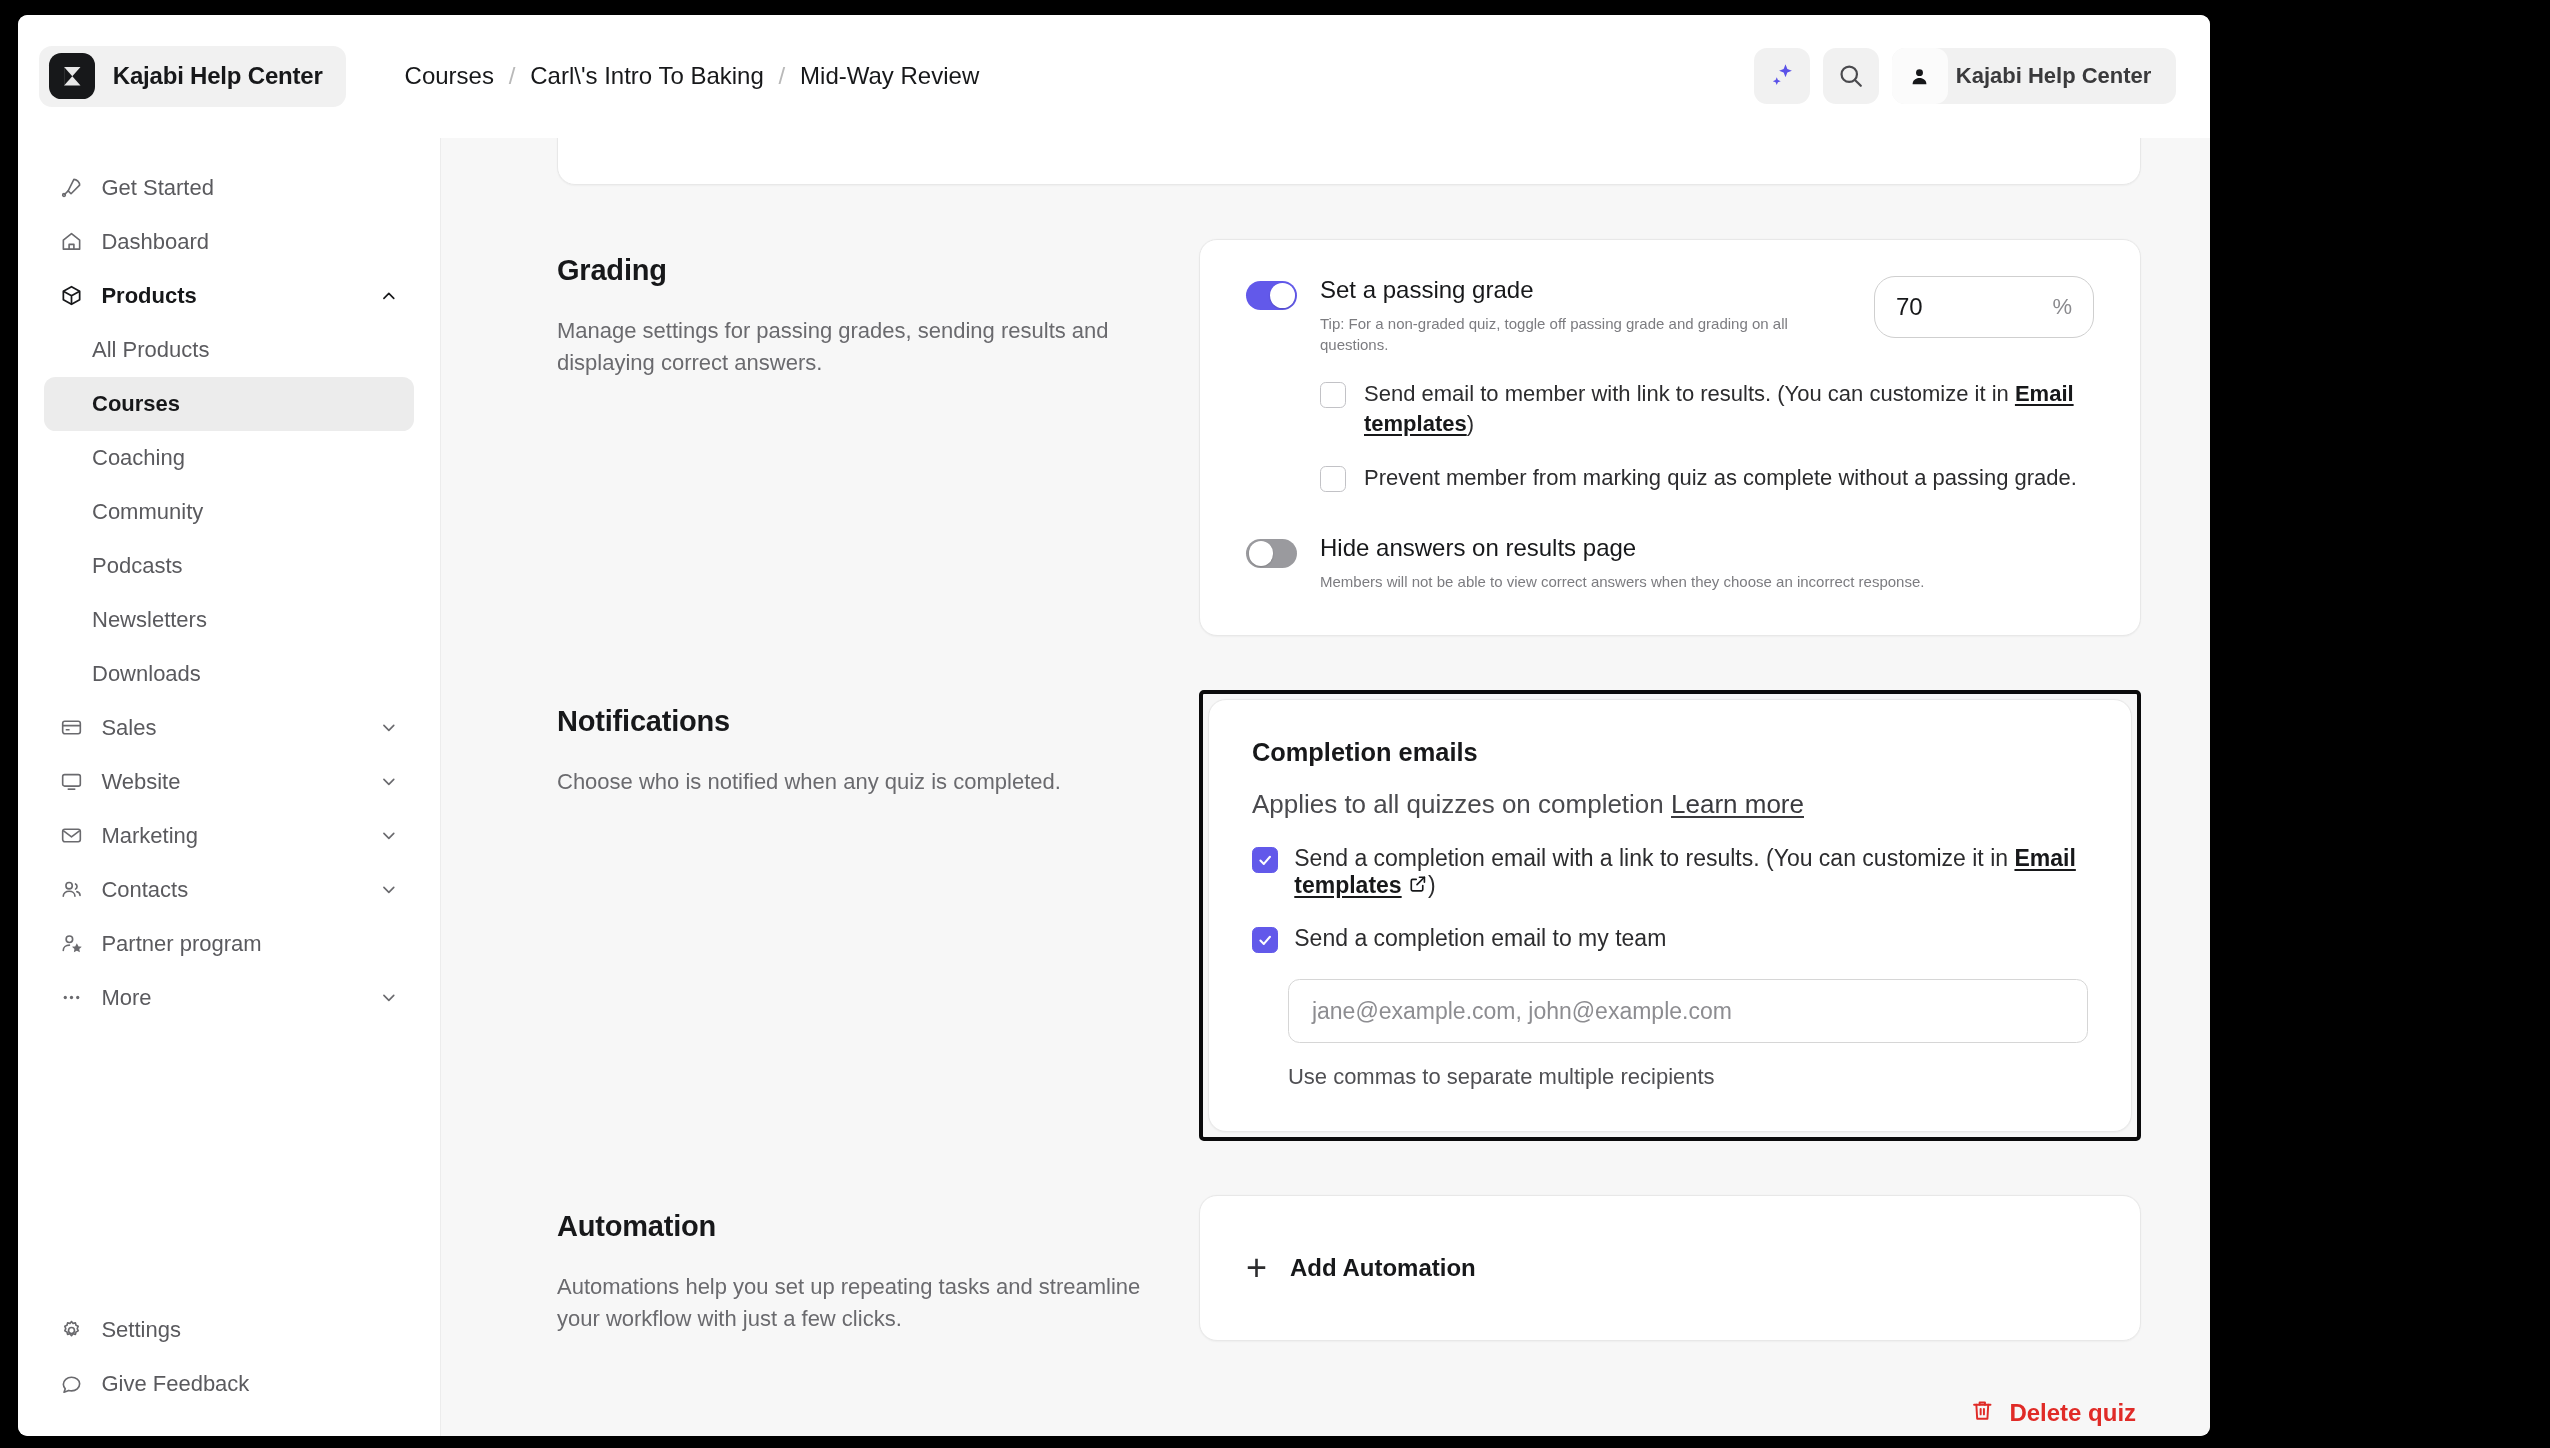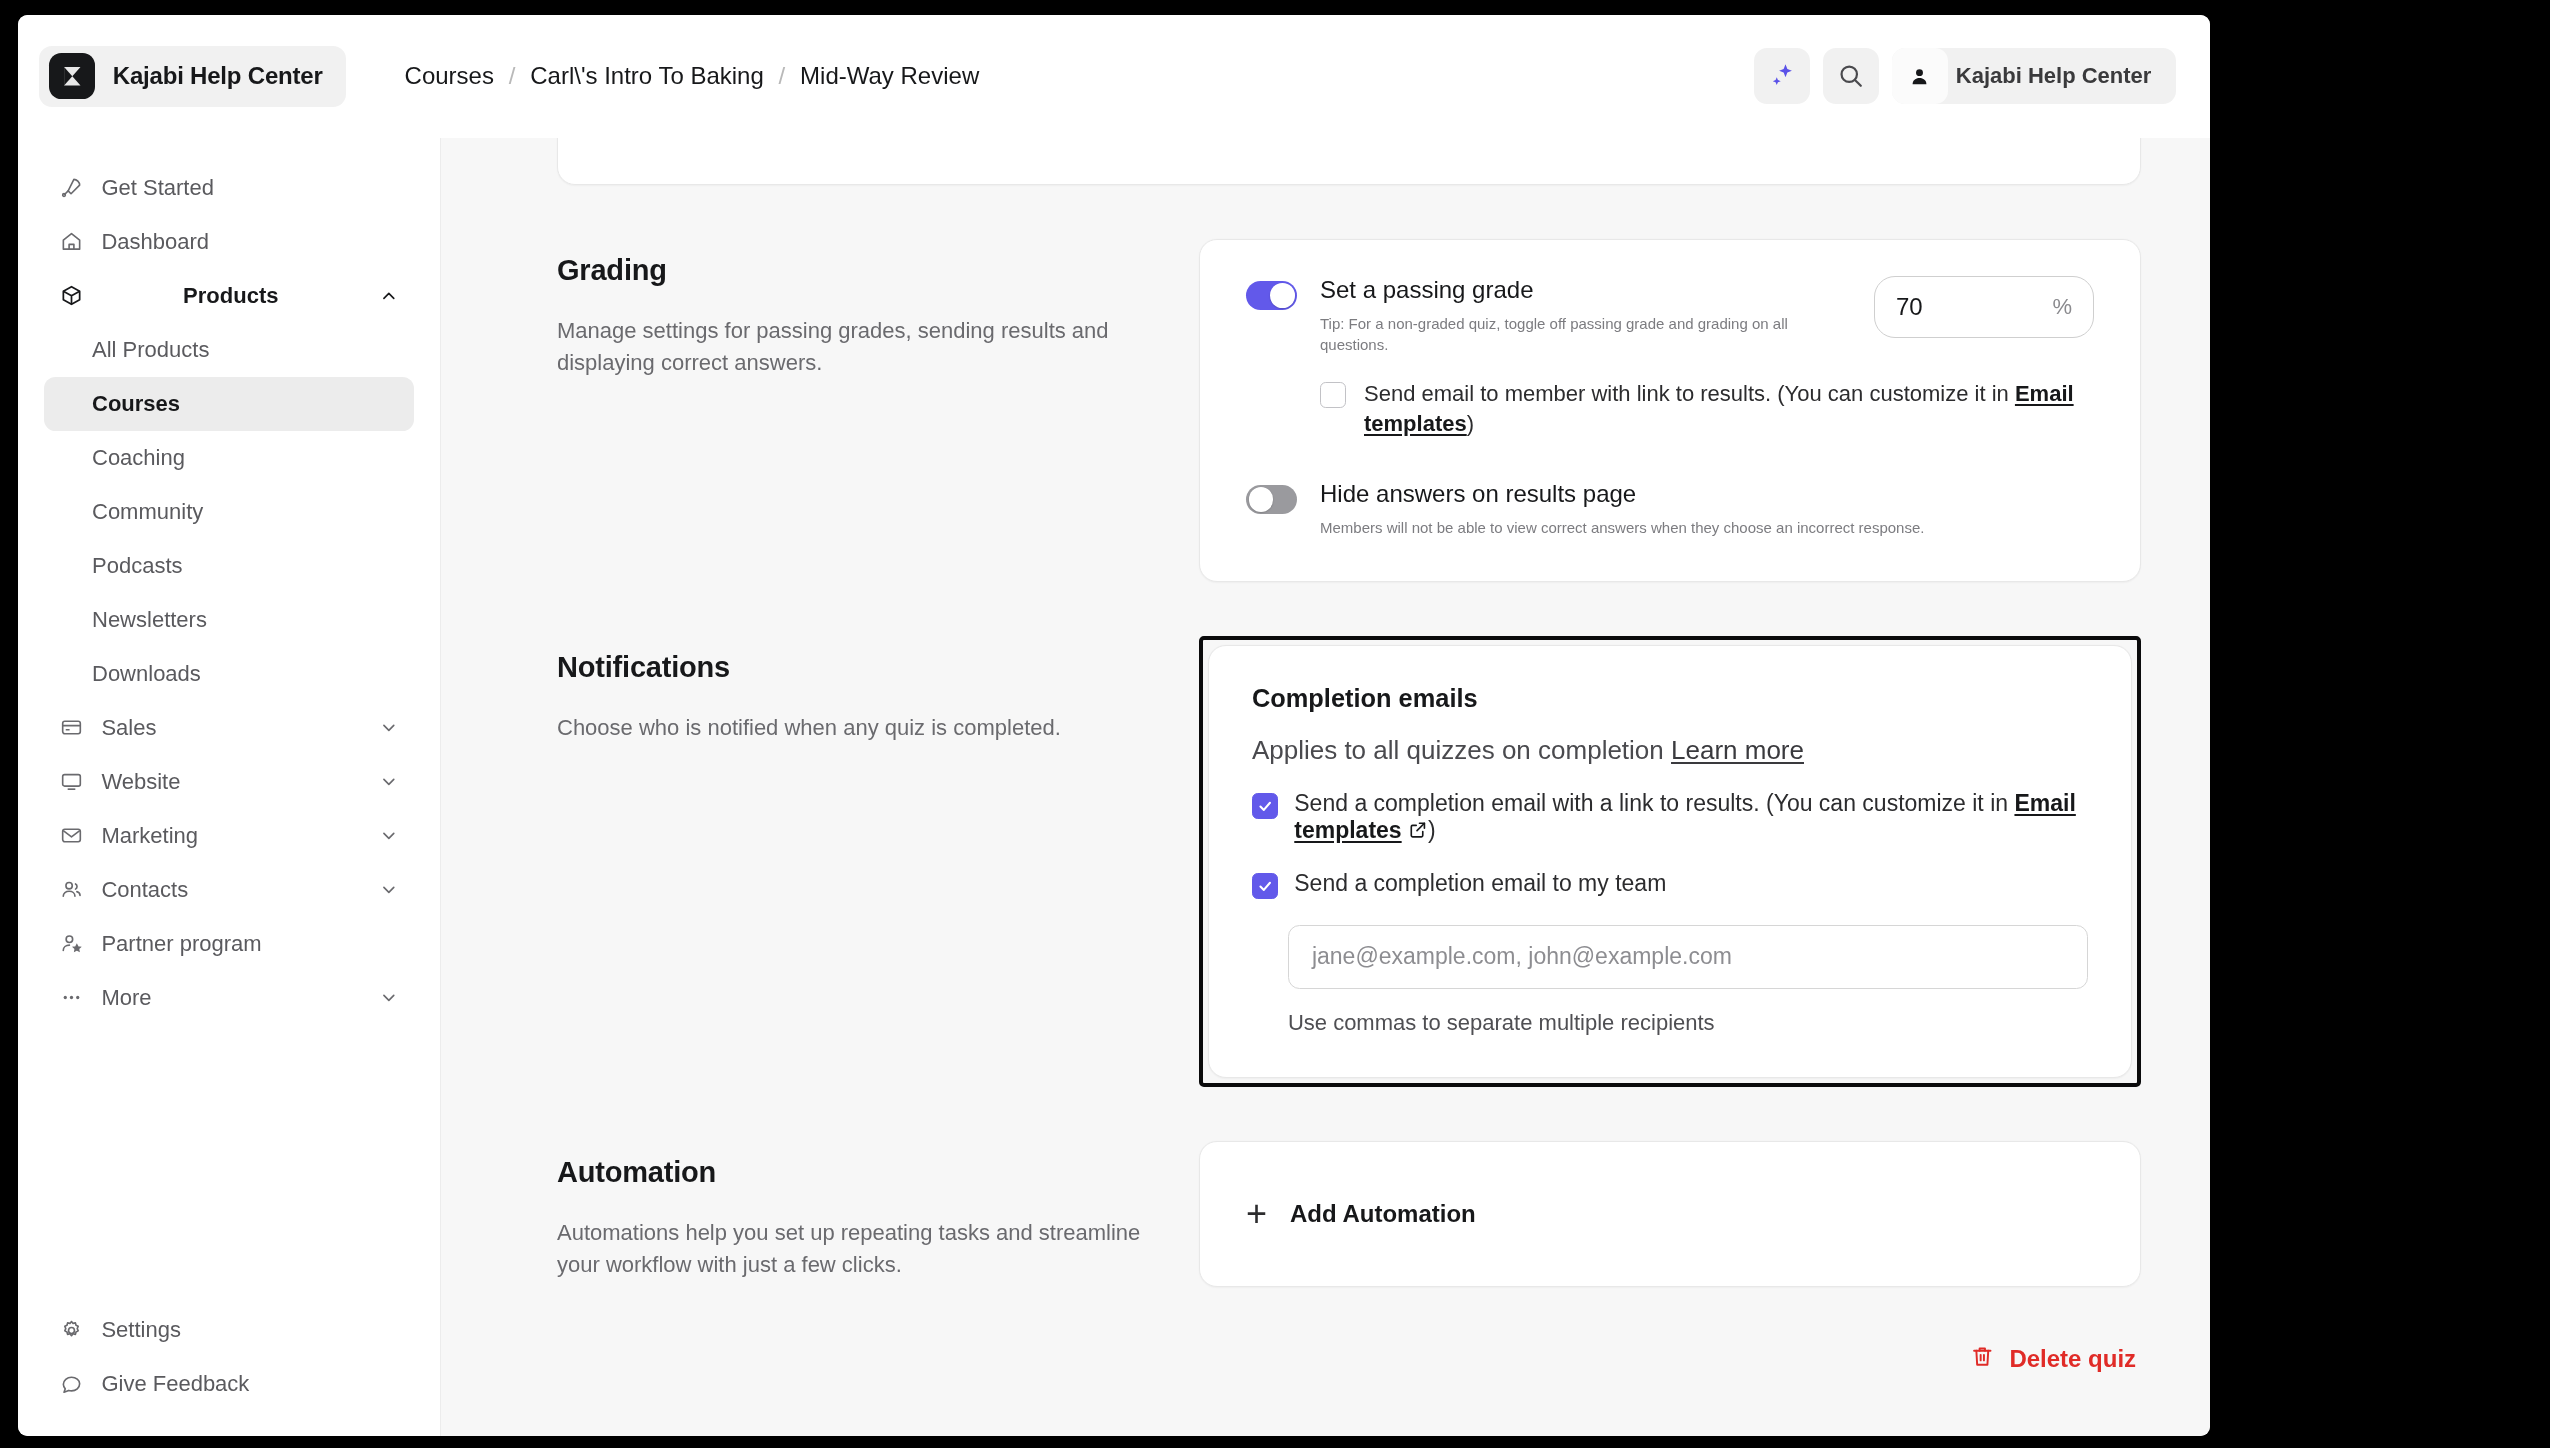--- a/index.html
+++ b/index.html
@@ -106,21 +106,21 @@
   .nav-item {
     display: flex; align-items: center;
     height: 54px;
     border-radius: 11.5px;
     padding: 0 14.8px;
     gap: 18px;
     color: #5a5a5e;
     font-size: 22px;
     white-space: nowrap;
   }
-  .nav-item.bold { color: #17181a; font-weight: 700; text-align: center; }
+  .nav-item.bold { color: #17181a; font-weight: 700; }
   .nav-item .nav-ico { width: 24.6px; height: 24.6px; display:flex; align-items:center; justify-content:center; flex:0 0 24.6px; }
   .nav-item .nav-label { flex: 1; }
   .nav-item .chev { width: 21px; height: 21px; display:flex; align-items:center; justify-content:center; }
   .sub-item {
     display: flex; align-items: center;
     height: 54px;
     border-radius: 11.5px;
     padding: 0 14.8px 0 48px;
     color: #5a5a5e;
     font-size: 22px;
@@ -522,20 +522,24 @@
                   <span class="grade-val">70</span>
                   <span class="grade-pct">%</span>
                 </div>
               </div>
 
               <div class="cb-row">
                 <span class="cb unchecked"></span>
                 <span class="cb-label"><span>Send email to member with link to results. (You can customize it in </span><span class="inline-link">Email templates</span><span>)</span></span>
               </div>
 
+              <div class="cb-row">
+                <span class="cb unchecked"></span>
+                <span class="cb-label">Prevent member from marking quiz as complete without a passing grade.</span>
+              </div>
 
               <div class="row-toggle hide-row">
                 <div class="toggle off">
                     <span class="knob"></span>
                   </div>
                 <div class="tg-text">
                   <div class="tg-title">Hide answers on results page</div>
                   <div class="tg-sub">Members will not be able to view correct answers when they choose an incorrect response.</div>
                 </div>
               </div>

